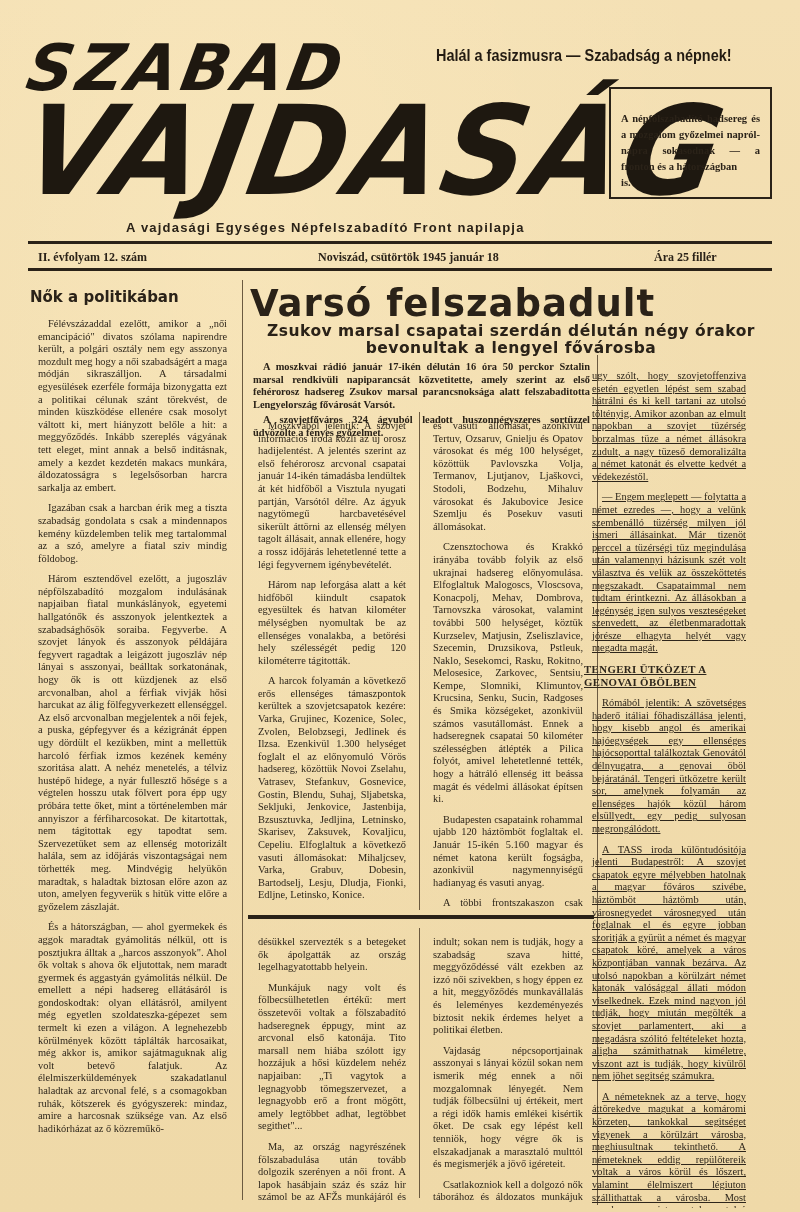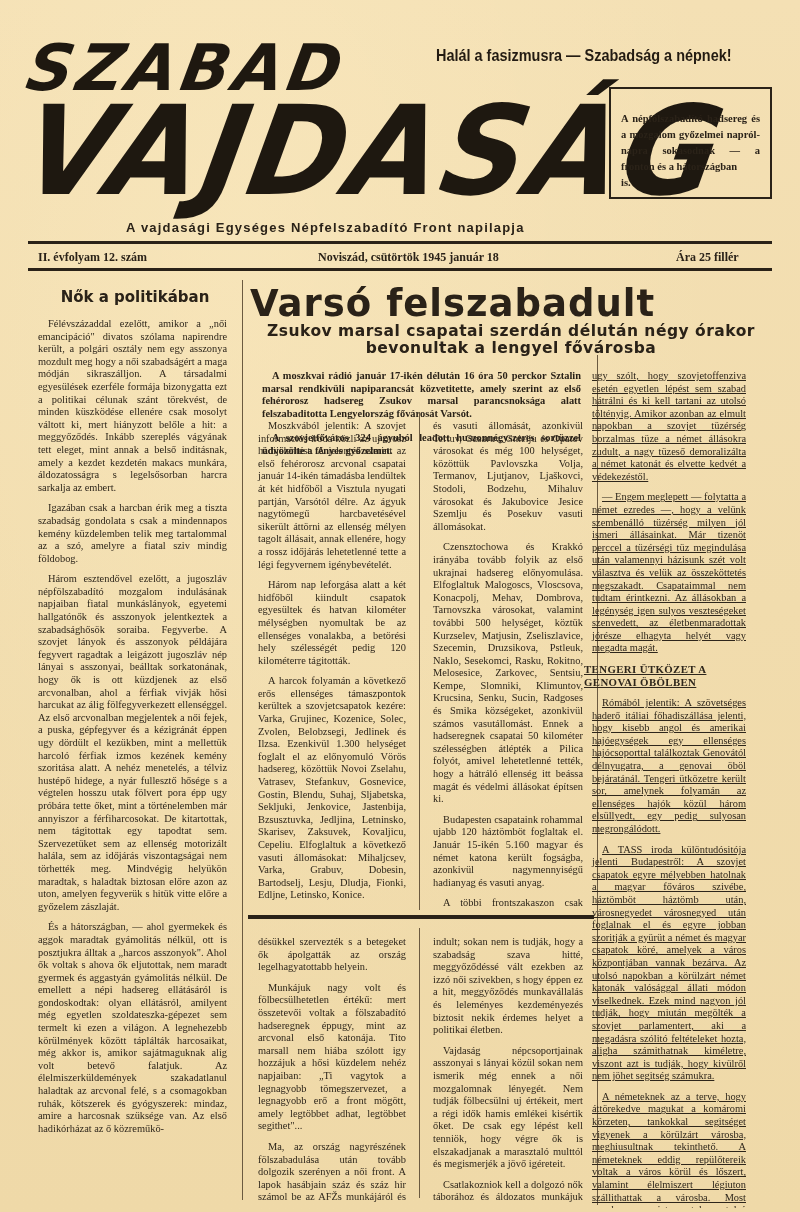--- a/index.html
+++ b/index.html
@@ -12,25 +12,25 @@
   .masthead2{left:26px;top:92px;font-family:"DejaVu Sans",sans-serif;font-weight:bold;font-style:italic;font-size:118px;letter-spacing:2px;color:#1e1810;transform:skewX(-10deg) scaleY(1.05);line-height:1;}
   .slogan{left:436px;top:46px;font-family:"Liberation Sans",sans-serif;font-weight:bold;font-size:17px;color:#231b12;transform:scaleX(0.85);transform-origin:left;white-space:nowrap;}
   .box{left:609px;top:87px;width:163px;height:112px;border:2px solid #2a2218;box-sizing:border-box;padding:22px 10px 8px 10px;font-size:10.5px;line-height:16px;text-align:justify;font-weight:bold;}
   .box .last{display:block;text-align:left;}
   .subtitle{left:126px;top:220px;font-family:"Liberation Sans",sans-serif;font-weight:bold;font-size:13px;letter-spacing:1.2px;white-space:nowrap;}
   .rule{position:absolute;background:#2a2218;}
   .dateline{top:250px;font-size:12px;font-weight:bold;white-space:nowrap;}
   .col{position:absolute;font-size:10.4px;line-height:12.6px;text-align:justify;color:#2e261b;}
   .col p{margin:8px;text-indent:10px;}
   .col p.noindent{text-indent:0;}
-  .hl-left{left:30px;top:288px;width:210px;text-align:center;font-family:"DejaVu Sans",sans-serif;font-weight:bold;font-size:15px;}
+  .hl-left{left:30px;top:288px;width:210px;font-family:"DejaVu Sans",sans-serif;font-weight:bold;font-size:15px;}
   .hl-main{left:250px;top:282px;font-family:"DejaVu Sans",sans-serif;font-weight:bold;font-size:37px;letter-spacing:1px;white-space:nowrap;}
   .hl-sub{left:250px;top:323px;width:522px;font-family:"DejaVu Sans",sans-serif;font-weight:bold;font-size:15.5px;line-height:17px;text-align:center;letter-spacing:0.5px;}
   .lead{left:250px;top:358px;width:343px;font-size:10.4px;line-height:12.6px;font-weight:bold;text-align:justify;}
-  .lead p{margin:12px;text-indent:10px;}
+  .lead p{margin:3px;text-indent:10px;}
   .sechead{font-weight:bold;text-align:left;font-size:10.8px;line-height:13px;margin:3px 0;letter-spacing:0.4px;}
   .vline{position:absolute;width:1px;background:#6b5a40;}
   .ital{font-style:italic;}
 </style>
 </head>
 <body>
 
 <div class="page">
 
   <div class="abs masthead1">SZABAD</div>
@@ -38,21 +38,21 @@
   <div class="abs slogan">Halál a fasizmusra — Szabadság a népnek!</div>
   <div class="abs box">
     <span>A népfölszabadító hadsereg és a mozgalom győzelmei napról-napra sokasodnak — a fronton és a hátországban</span>
     <span class="last">is.</span>
   </div>
   <div class="abs subtitle">A vajdasági Egységes Népfelszabadító Front napilapja</div>
 
   <div class="rule" style="left:28px;top:241px;width:744px;height:3px;"></div>
   <div class="abs dateline" style="left:38px;">II. évfolyam 12. szám</div>
   <div class="abs dateline" style="left:318px;">Noviszád, csütörtök 1945 január 18</div>
-  <div class="abs dateline" style="left:676px;">Ára 25 fillér</div>
+  <div class="abs dateline" style="left:654px;">Ára 25 fillér</div>
   <div class="rule" style="left:28px;top:268px;width:744px;height:3px;"></div>
 
   <div class="abs hl-left">Nők a politikában</div>
   <div class="col" style="left:30px;top:310px;width:205px;height:898px;overflow:hidden;">
     <p>Félévszázaddal ezelőtt, amikor a „női emancipáció" divatos szólama napirendre került, a polgári osztály nem egy asszonya mozdult meg hogy a női szabadságért a maga módján sikraszálljon. A társadalmi egyesülések ezerféle formája bizonygatta ezt a politikai célunak szánt törekvést, de minden küszködése ellenére csak mosolyt váltott ki, mert hiányzott belőle a hit: a meggyőződés. Inkább szereplés vágyának tett eleget, mint annak a belső inditásnak, amely a kezdet kezdetén makacs munkára, áldozatosságra s legelsősorban harcra sarkalja az embert.</p>
     <p>Igazában csak a harcban érik meg a tiszta szabadság gondolata s csak a mindennapos kemény küzdelemben telik meg tartalommal az a szó, amelyre a fiatal sziv mindig földobog.</p>
     <p>Három esztendővel ezelőtt, a jugoszláv népfölszabadító mozgalom indulásának napjaiban fiatal munkáslányok, egyetemi hallgatónők és asszonyok jelentkeztek a szabadsághősök soraiba. Fegyverbe. A szovjet lányok és asszonyok példájára fegyvert ragadtak a leigázott jugoszláv nép lányai s asszonyai, beálltak sorkatonának, hogy ők is ott küzdjenek az első arcvonalban, ahol a férfiak vivják hősi harcukat az álig fölfegyverkezett ellenséggel. Az első arcvonalban megjelentek a női fejek, a puska, gépfegyver és a kézigránát éppen ugy dördült el kezükben, mint a mellettük harcoló férfiak izmos kezének kemény szoritása alatt. A nehéz menetelés, a télviz hustépő hidege, a nyár fullesztő hősége s a végtelen hosszu utak fölvert pora épp ugy próbára tette őket, mint a történelemben már annyiszor a férfiharcosokat. De kitartottak, nem tágitottak egy tapodtat sem. Szervezetüket sem az ellenség motorizált halála, sem az időjárás viszontagságai nem törhették meg. Mindvégig helyükön maradtak, s haladtak biztosan előre azon az uton, amelyen fegyverük s hitük vitte előre a győzelem zászlaját.</p>
     <p>És a hátországban, — ahol gyermekek és aggok maradtak gyámolitás nélkül, ott is posztjukra álltak a „harcos asszonyok". Ahol ők voltak s ahova ők eljutottak, nem maradt gyermek és aggastyán gyámolitás nélkül. De emellett a népi hadsereg ellátásáról is gondoskodtak: olyan ellátásról, amilyent még egyetlen szoldateszka-gépezet sem termelt ki ezen a világon. A legnehezebb körülmények között táplálták harcosaikat, még akkor is, amikor sajátmaguknak alig volt betevő falatjuk. Az élelmiszerküldemények szakadatlanul haladtak az arcvonal felé, s a csomagokban ruhák, kötszerek és gyógyszerek: mindaz, amire a harcosnak szüksége van. Az első hadikórházat az ő közreműkö-</p>
   </div>
   <div class="vline" style="left:242px;top:280px;height:920px;"></div>

